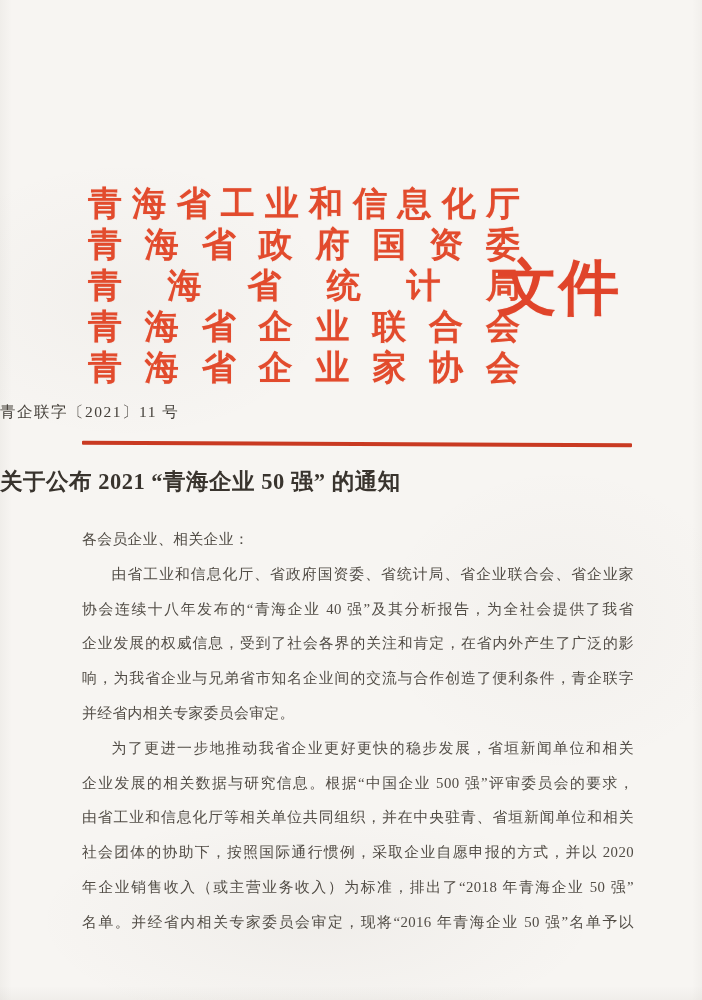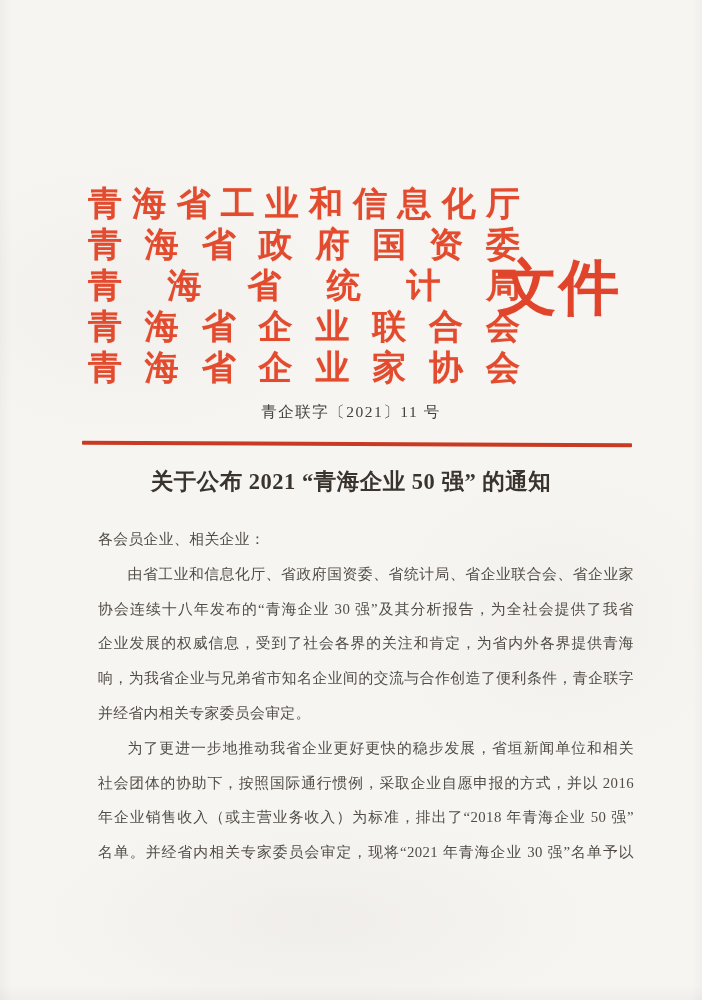--- a/index.html
+++ b/index.html
@@ -51,21 +51,20 @@
     letter-spacing: 2px;
     text-shadow: 0 0 1px rgba(224,68,42,0.4);
     white-space: nowrap;
   }
   
   .doc-number {
     position: absolute;
     left: 0;
     top: 402px;
     width: 702px;
-    text-align: center;
     font-size: 15.5px;
     color: #45403a;
     letter-spacing: 1.5px;
   }
   
   .red-rule {
     position: absolute;
     left: 82px;
     top: 442px;
     width: 550px;
@@ -73,42 +72,41 @@
     background: #c93a22;
     transform: rotate(0.25deg);
     border-radius: 1px;
   }
   
   .notice-title {
     position: absolute;
     left: 0;
     top: 466px;
     width: 702px;
-    text-align: center;
+    text-align: left;
     font-size: 22.5px;
     font-weight: bold;
     color: #39342e;
     letter-spacing: 0.5px;
   }
   
   .body-block {
     position: absolute;
     left: 82px;
     top: 522px;
     width: 552px;
     font-size: 14.8px;
     color: #514c45;
     letter-spacing: 0.4px;
   }
   .body-line {
     height: 34.8px;
     line-height: 34.8px;
     overflow: hidden;
     white-space: nowrap;
-    margin-left: 16px;
   }
   .body-line.fill {
     white-space: normal;
     text-align: justify;
     text-align-last: justify;
     text-justify: inter-character;
   }
   .body-line.indent { text-indent: 2em; }
 </style>
 </head>
@@ -173,23 +171,25 @@
 
   <div class="doc-number">青企联字〔2021〕11 号</div>
 
   <div class="red-rule"></div>
 
   <div class="notice-title">关于公布 2021 “青海企业 50 强” 的通知</div>
 
   <div class="body-block">
     <div class="body-line">各会员企业、相关企业：</div>
     <div class="body-line fill indent">由省工业和信息化厅、省政府国资委、省统计局、省企业联合会、省企业家</div>
-    <div class="body-line fill">协会连续十八年发布的“青海企业 30 强”及其分析报告，为全社会提供了我省</div>
-    <div class="body-line fill">企业发展的权威信息，受到了社会各界的关注和肯定，为省内外各界提供青海</div>
+    <div class="body-line fill">协会连续十八年发布的“青海企业 40 强”及其分析报告，为全社会提供了我省</div>
+    <div class="body-line fill">企业发展的权威信息，受到了社会各界的关注和肯定，在省内外产生了广泛的影</div>
     <div class="body-line fill">响，为我省企业与兄弟省市知名企业间的交流与合作创造了便利条件，青企联字</div>
     <div class="body-line">并经省内相关专家委员会审定。</div>
     <div class="body-line fill indent">为了更进一步地推动我省企业更好更快的稳步发展，省垣新闻单位和相关</div>
-    <div class="body-line fill">社会团体的协助下，按照国际通行惯例，采取企业自愿申报的方式，并以 2016</div>
+    <div class="body-line fill">企业发展的相关数据与研究信息。根据“中国企业 500 强”评审委员会的要求，</div>
+    <div class="body-line fill">由省工业和信息化厅等相关单位共同组织，并在中央驻青、省垣新闻单位和相关</div>
+    <div class="body-line fill">社会团体的协助下，按照国际通行惯例，采取企业自愿申报的方式，并以 2020</div>
     <div class="body-line fill">年企业销售收入（或主营业务收入）为标准，排出了“2018 年青海企业 50 强”</div>
-    <div class="body-line fill">名单。并经省内相关专家委员会审定，现将“2021 年青海企业 30 强”名单予以</div>
+    <div class="body-line fill">名单。并经省内相关专家委员会审定，现将“2016 年青海企业 50 强”名单予以</div>
   </div>
 
 </div>
 
 </body></html>

